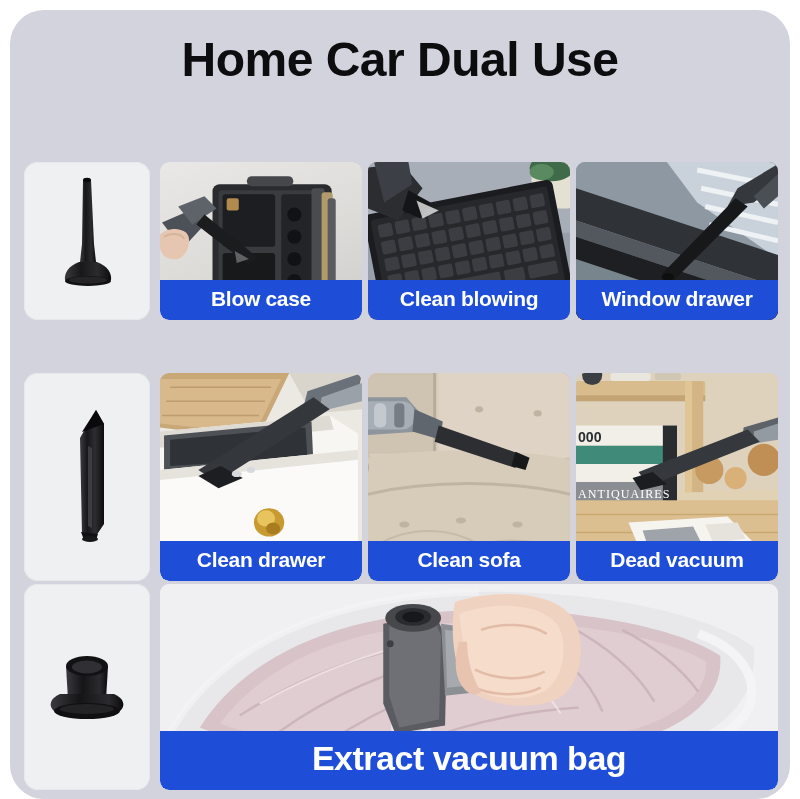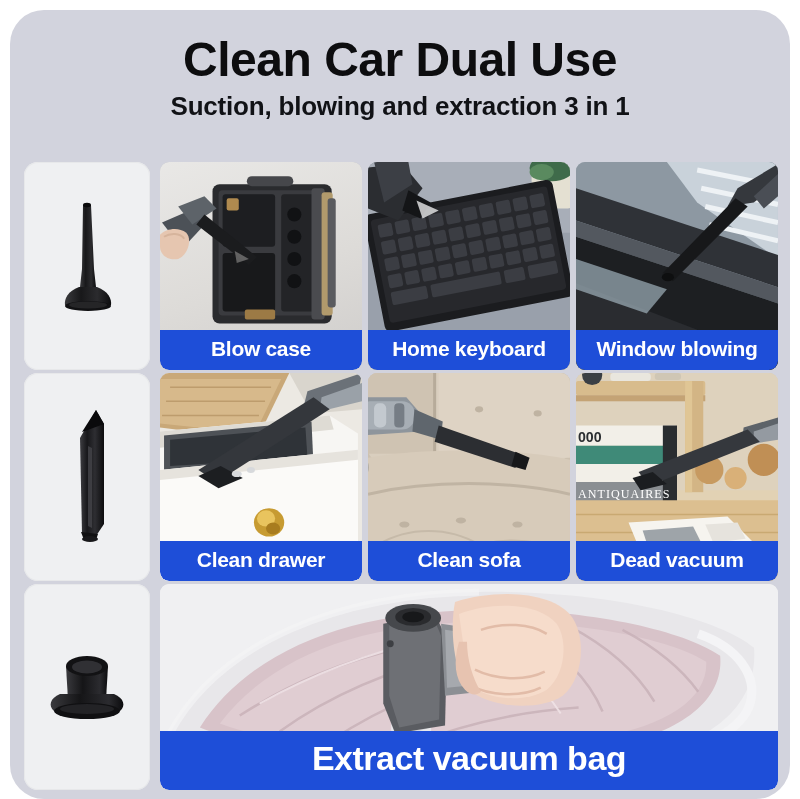--- a/index.html
+++ b/index.html
@@ -30,21 +30,21 @@
     margin-top:6px;
     font-size:26px;font-weight:bold;color:#111216;
     letter-spacing:-0.2px;white-space:nowrap;
   }
   
   .grid{
     position:absolute;left:14px;top:152px;
     width:754px;height:628px;
   }
   .row{position:absolute;left:0;display:flex;}
-  .row1{top:0;height:208px;}
+  .row1{top:0;height:158px;}
   .row2{top:211px;height:208px;}
   .row3{top:422px;height:206px;}
 
   
   .tool{
     width:126px;flex:0 0 126px;
     background:#eff0f2;
     border-radius:14px;
     margin-right:10px;
     position:relative;
@@ -94,22 +94,21 @@
   .dc-bg{background:linear-gradient(160deg,#ded2bc 0%,#e8dcc6 45%,#d9c9ad 100%);}
   
   .vb-bg{background:linear-gradient(180deg,#f2f2f4 0%,#e9e9ec 55%,#dededf 100%);}
 </style>
 </head>
 <body>
 
 <div class="poster">
 
   <div class="header">
-    <div class="title">Clean Car Dual Use</div>
-    <div class="subtitle">Suction, blowing and extraction 3 in 1</div>
+    <div class="title">Home Car Dual Use</div>
   </div>
 
   <div class="grid">
 
     <div class="row row1" style="width:754px;">
 
       <div class="tool">
         <svg class="tool-svg" width="70" height="150" viewBox="0 0 70 150">
           <defs>
             <linearGradient id="nz1" x1="0" y1="0" x2="1" y2="0">
@@ -233,21 +232,21 @@
                 <rect x="134" y="114" width="20" height="13" rx="2"></rect>
                   <rect x="158" y="114" width="29" height="13" rx="2"></rect>
               </g>
 
               <path d="M-6 6 L34 2 L54 26 L30 58 L0 46 Z" fill="#2b2d31"></path>
               <path d="M6 0 L40 0 L44 22 L16 40 Z" fill="#3c3f45"></path>
               <path d="M40 28 L62 40 L52 56 L34 48 Z" fill="#141517"></path>
               <polygon points="48,38 70,48 54,56" fill="#e9e9ea" opacity=".8"></polygon>
             </svg>
           </div>
-          <div class="cap">Home keyboard</div>
+          <div class="cap">Clean blowing</div>
         </div>
 
         <div class="panel">
           <div class="scene">
             <div class="fill wd-bg"></div>
             <svg class="fill" viewBox="0 0 200 208" preserveAspectRatio="none">
               <rect x="0" y="0" width="200" height="208" fill="#8d98a2"></rect>
 
               <polygon points="90,0 200,0 200,96 120,40" fill="#c9d2da"></polygon>
               <g stroke="#eef2f5" stroke-width="5">
@@ -264,21 +263,21 @@
               <polygon points="0,120 120,166 100,208 0,178" fill="#2a2c30"></polygon>
 
               <polygon points="0,96 90,126 70,150 0,126" fill="#9fb0bb" opacity=".7"></polygon>
 
               <path d="M200 2 L160 26 L150 44 L176 40 L200 22 Z" fill="#35383d"></path>
               <path d="M176 34 L200 12 L200 34 L186 46 Z" fill="#4a4e55"></path>
               <path d="M158 36 L170 44 L96 118 L86 110 Z" fill="#17181a"></path>
               <ellipse cx="91" cy="114" rx="6" ry="4" fill="#0e0f10"></ellipse>
             </svg>
           </div>
-          <div class="cap">Window blowing</div>
+          <div class="cap">Window drawer</div>
         </div>
 
       </div>
     </div>
 
     <div class="row row2" style="width:754px;">
 
       <div class="tool">
         <svg class="tool-svg" width="70" height="150" viewBox="0 0 70 150">
           <defs>

